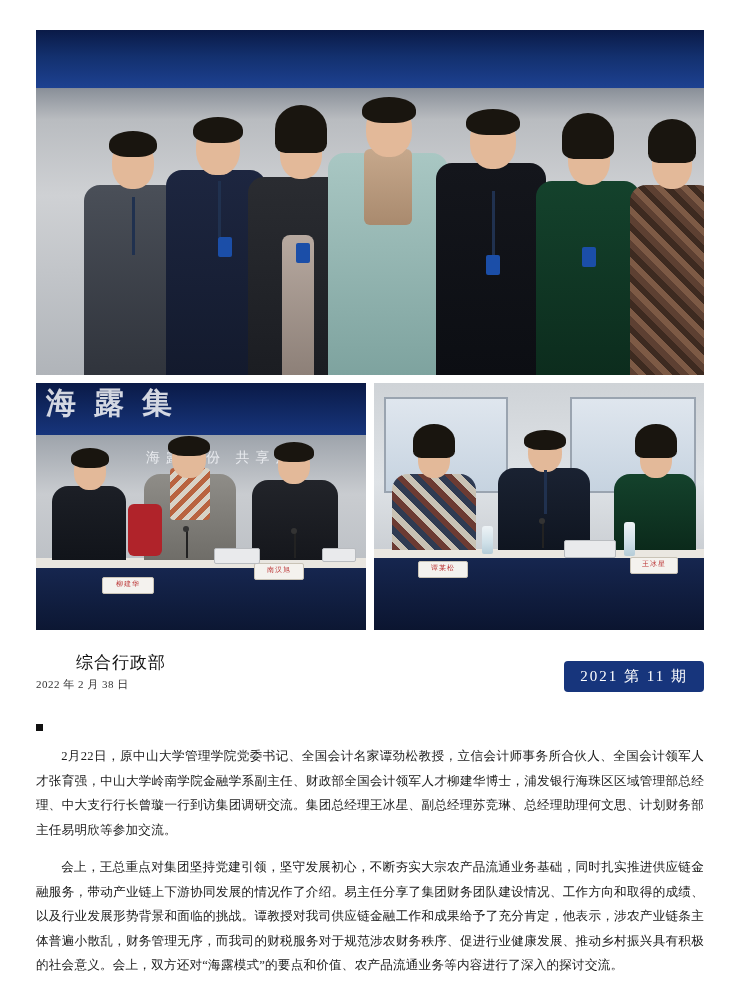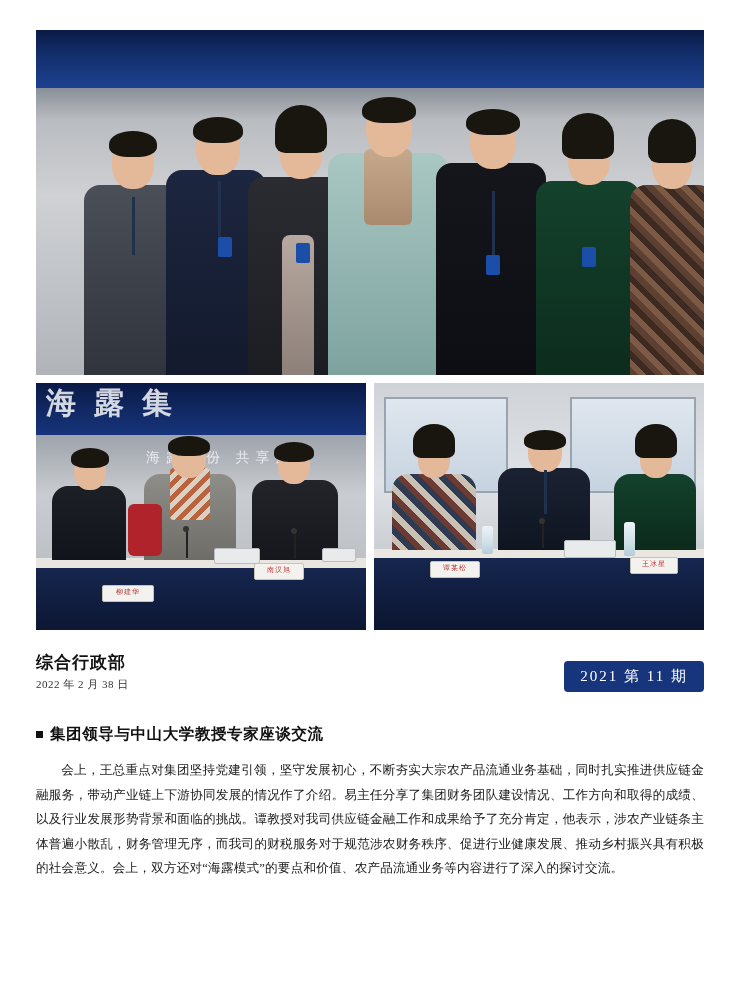--- a/index.html
+++ b/index.html
@@ -173,23 +173,24 @@
     align-items: flex-end;
     justify-content: space-between;
     margin-top: 22px;
     padding-bottom: 6px;
   }
   .dept-block {
     line-height: 1.25;
   }
   .dept-name {
     font-size: 17px;
-    font-weight: bold;
+    font-weight: normal;
     letter-spacing: 1px;
     color: #111;
+    margin-left: 40px;
   }
   .dept-date {
     margin-top: 5px;
     font-size: 11px;
     color: #333;
     letter-spacing: 0.5px;
   }
   .issue-badge {
     background: #17357c;
     color: #fff;
@@ -321,21 +322,21 @@
         <div class="hair" style="left:22px; bottom:98px; width:40px; height:20px;"></div>
       </div>
 
       <div style="position:absolute; left:92px; bottom:74px; width:34px; height:52px; background:#b0232a; border-radius:6px;"></div>
 
       <div class="mic" style="left:150px; bottom:72px; height:28px;"></div>
       <div class="mic-head" style="left:147px; bottom:98px;"></div>
       <div class="mic" style="left:258px; bottom:72px; height:26px;"></div>
       <div class="mic-head" style="left:255px; bottom:96px;"></div>
 
-      <div class="nameplate" style="left:66px; bottom:28px; width:50px;">
+      <div class="nameplate" style="left:66px; bottom:36px; width:50px;">
         <span>柳建华</span>
       </div>
       <div class="nameplate" style="left:218px; bottom:50px; width:48px;margin-top:32px;">
         <span>南汉旭</span>
       </div>
       <div class="laptop" style="left:178px; bottom:66px; width:44px; height:14px;"></div>
       <div class="laptop" style="left:286px; bottom:68px; width:32px; height:12px;"></div>
     </div>
 
     <div class="photo-small">
@@ -359,21 +360,21 @@
       </div>
       <div class="person" style="left:240px; bottom:80px; width:82px; height:118px;">
         <div class="body" style="left:0; bottom:0; width:82px; height:76px; background:linear-gradient(180deg,#14422c 0%,#0b2a1b 100%);"></div>
         <div class="head" style="left:26px; bottom:72px; width:32px; height:38px;"></div>
         <div class="hair" style="left:21px; bottom:92px; width:42px; height:34px; border-radius:50% 50% 20% 20%;"></div>
       </div>
 
       <div class="mic" style="left:168px; bottom:82px; height:26px;"></div>
       <div class="mic-head" style="left:165px; bottom:106px;"></div>
 
-      <div class="nameplate" style="left:56px; bottom:52px; width:48px;">
+      <div class="nameplate" style="left:44px; bottom:52px; width:48px;">
         <span>谭某松</span>
       </div>
       <div class="nameplate" style="left:256px; bottom:56px; width:46px;">
         <span>王冰星</span>
       </div>
       <div class="laptop" style="left:190px; bottom:72px; width:50px; height:16px;"></div>
       <div class="bottle" style="left:250px; bottom:74px;"></div>
       <div class="bottle" style="left:108px; bottom:76px; height:28px;"></div>
     </div>
   </div>
@@ -382,18 +383,18 @@
     <div class="dept-block">
       <div class="dept-name">综合行政部</div>
       <div class="dept-date">2022 年 2 月 38 日</div>
     </div>
     <div class="issue-badge">2021  第 11 期</div>
   </div>
 
   <div class="article">
     <div class="headline">
       <span class="bullet-square"></span>
-      <span>集团领导与中山大学教授专家座谈交流</span>
-    </div>
+    </div>
+    <p class="para">2月22日，原中山大学管理学院党委书记、全国会计名家谭劲松教授，立信会计师事务所合伙人、全国会计领军人才张育强，中山大学岭南学院金融学系副主任、财政部全国会计领军人才柳建华博士，浦发银行海珠区区域管理部总经理、中大支行行长曾璇一行到访集团调研交流。集团总经理王冰星、副总经理苏竞琳、总经理助理何文思、计划财务部主任易明欣等参加交流。</p>
     <p class="para">会上，王总重点对集团坚持党建引领，坚守发展初心，不断夯实大宗农产品流通业务基础，同时扎实推进供应链金融服务，带动产业链上下游协同发展的情况作了介绍。易主任分享了集团财务团队建设情况、工作方向和取得的成绩、以及行业发展形势背景和面临的挑战。谭教授对我司供应链金融工作和成果给予了充分肯定，他表示，涉农产业链条主体普遍小散乱，财务管理无序，而我司的财税服务对于规范涉农财务秩序、促进行业健康发展、推动乡村振兴具有积极的社会意义。会上，双方还对“海露模式”的要点和价值、农产品流通业务等内容进行了深入的探讨交流。</p>
   </div>
 
 </div>
 
 </body></html>

